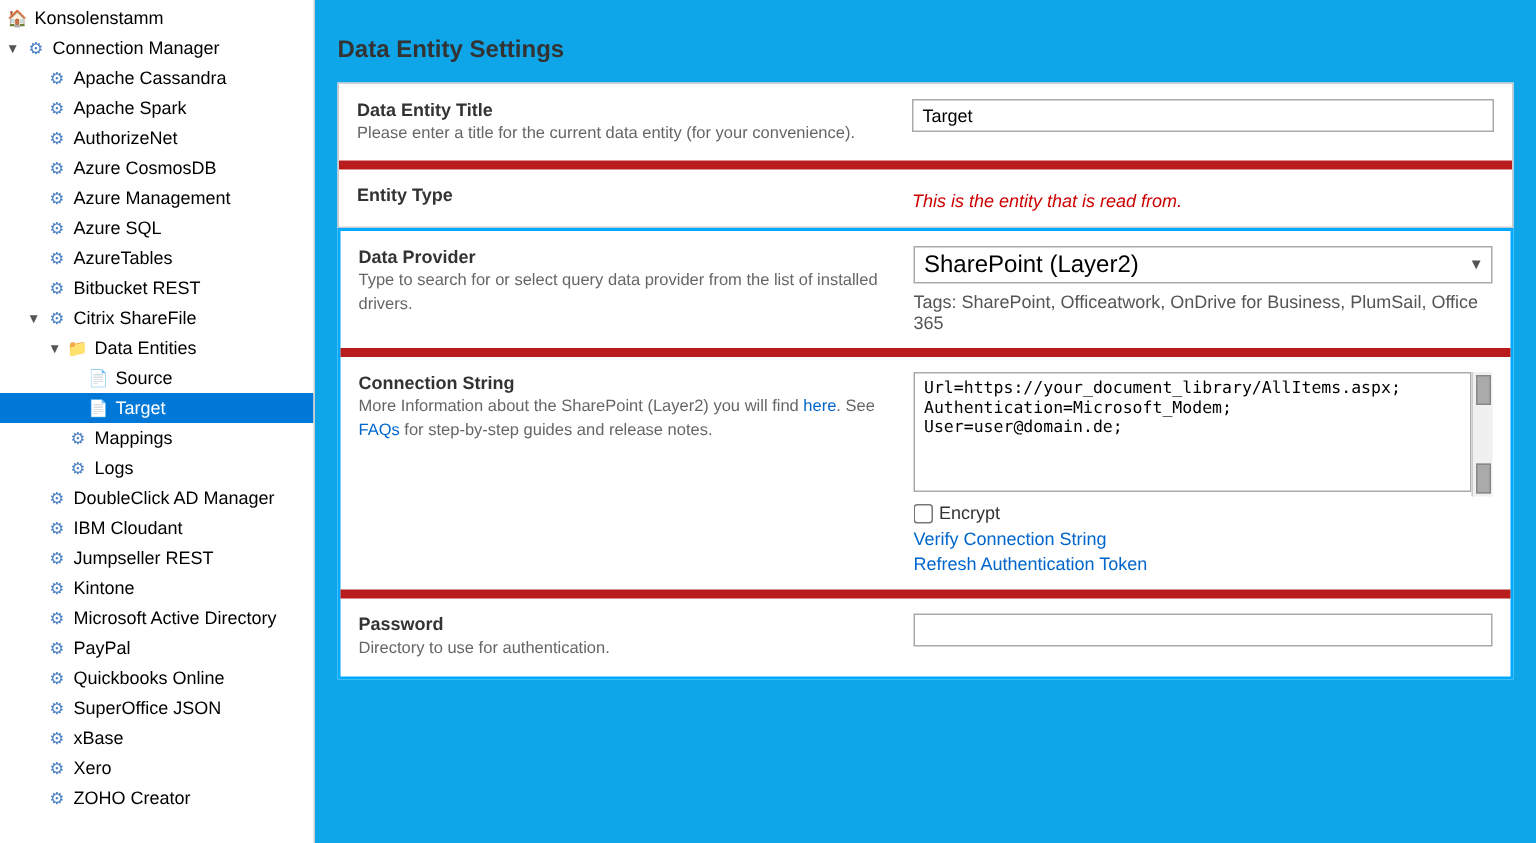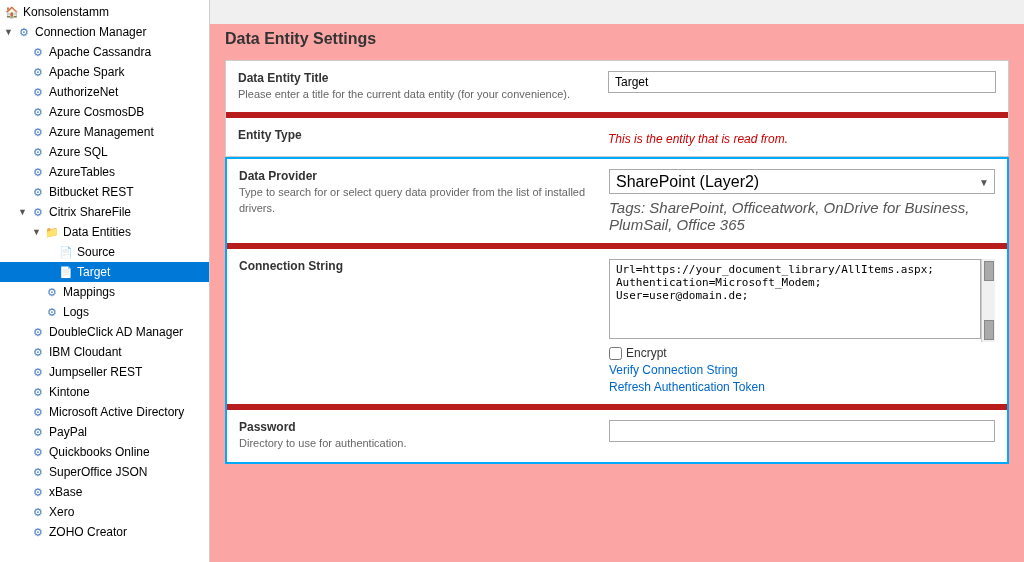--- a/index.html
+++ b/index.html
@@ -25,24 +25,23 @@
     }
     .tree-item.selected { background: #0078d7; color: white; }
     .tree-item .indent { display: inline-block; }
     .tree-icon { width: 16px; height: 16px; margin-right: 3px; display: inline-flex; align-items: center; justify-content: center; font-size: 11px; flex-shrink: 0; }
     .chevron { font-size: 9px; margin-right: 2px; color: #555; width: 10px; display: inline-block; }
     .tree-label { font-size: 12px; }
 
     
     #main {
       flex: 1;
-      background: #fca5a5;
+      background: #0ea5e9;
       overflow-y: auto;
-      padding: 6px 15px;
-      margin-top: 24px;
+      padding: 25px 15px;
     }
 
     .page-title {
       font-size: 16px;
       font-weight: bold;
       color: #333;
       margin-bottom: 12px;
     }
 
     .section-card {
@@ -123,24 +122,23 @@
       position: absolute;
       right: 6px;
       top: 50%;
       transform: translateY(-50%);
       font-size: 10px;
       color: #555;
       pointer-events: none;
     }
 
     .tags-text {
-      font-size: 15px;
+      font-size: 12px;
       color: #555;
       margin-top: 5px;
-      font-style: italic;
     }
 
     .textarea-wrapper {
       position: relative;
       width: 100%;
     }
     .text-area {
       border: 1px solid #aaa;
       padding: 3px 6px;
       font-size: 11px;
@@ -437,20 +435,23 @@
           </select>
           <span class="select-arrow">▼</span>
         </div>
         <div class="tags-text">Tags: SharePoint, Officeatwork, OnDrive for Business, PlumSail, Office 365</div>
       </div>
     </div>
 
     <div class="form-row">
       <div class="form-label-col">
         <div class="form-label-title">Connection String</div>
+        <div class="form-label-desc">
+          <span>More Information about the SharePoint (Layer2) you will find </span><a href="#">here</a><span>. See </span><a href="#">FAQs</a><span> for step-by-step guides and release notes.</span>
+        </div>
       </div>
       <div class="form-control-col">
         <div class="textarea-wrapper">
           <textarea class="text-area" style="width: calc(100% - 14px);">Url=https://your_document_library/AllItems.aspx;
 Authentication=Microsoft_Modem;
 User=user@domain.de;</textarea>
           <div class="scrollbar-fake">
             <div class="scrollbar-thumb"></div>
             <div class="scrollbar-thumb-bottom"></div>
           </div>

